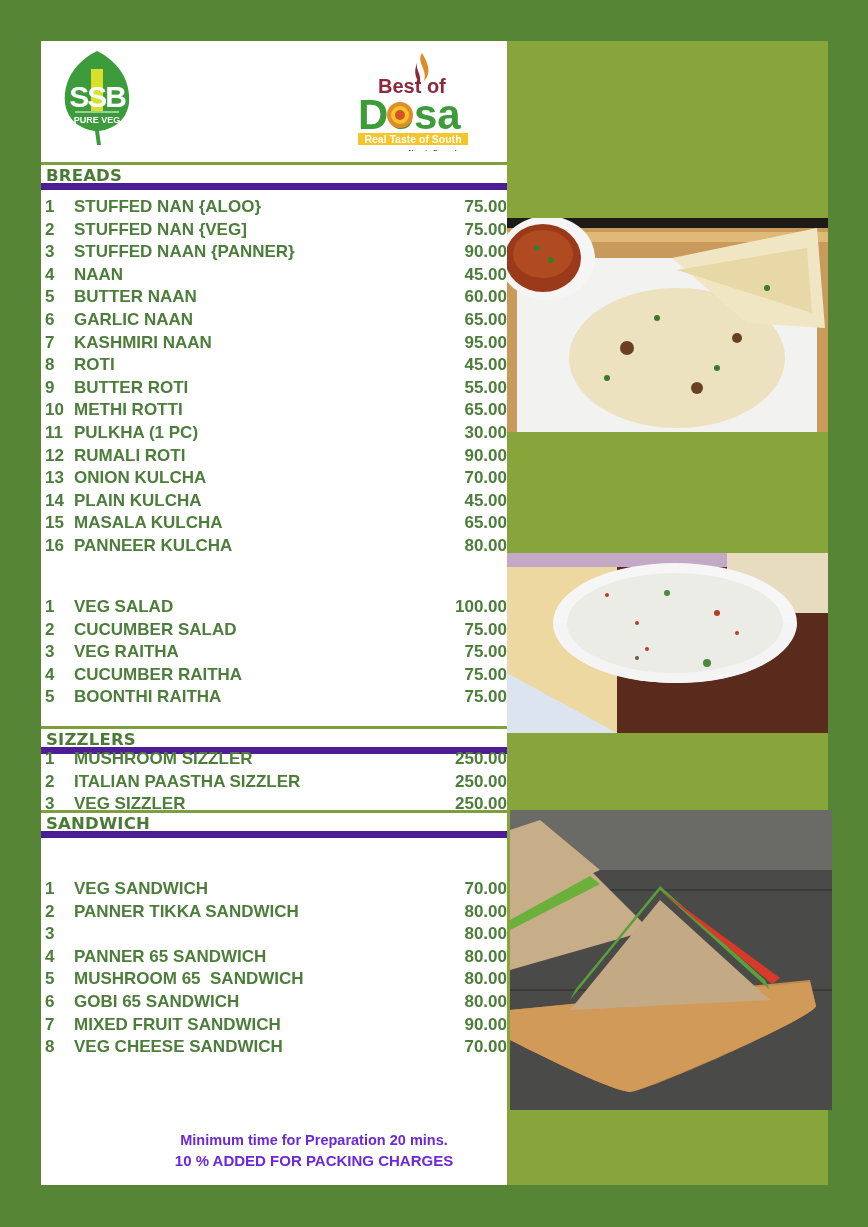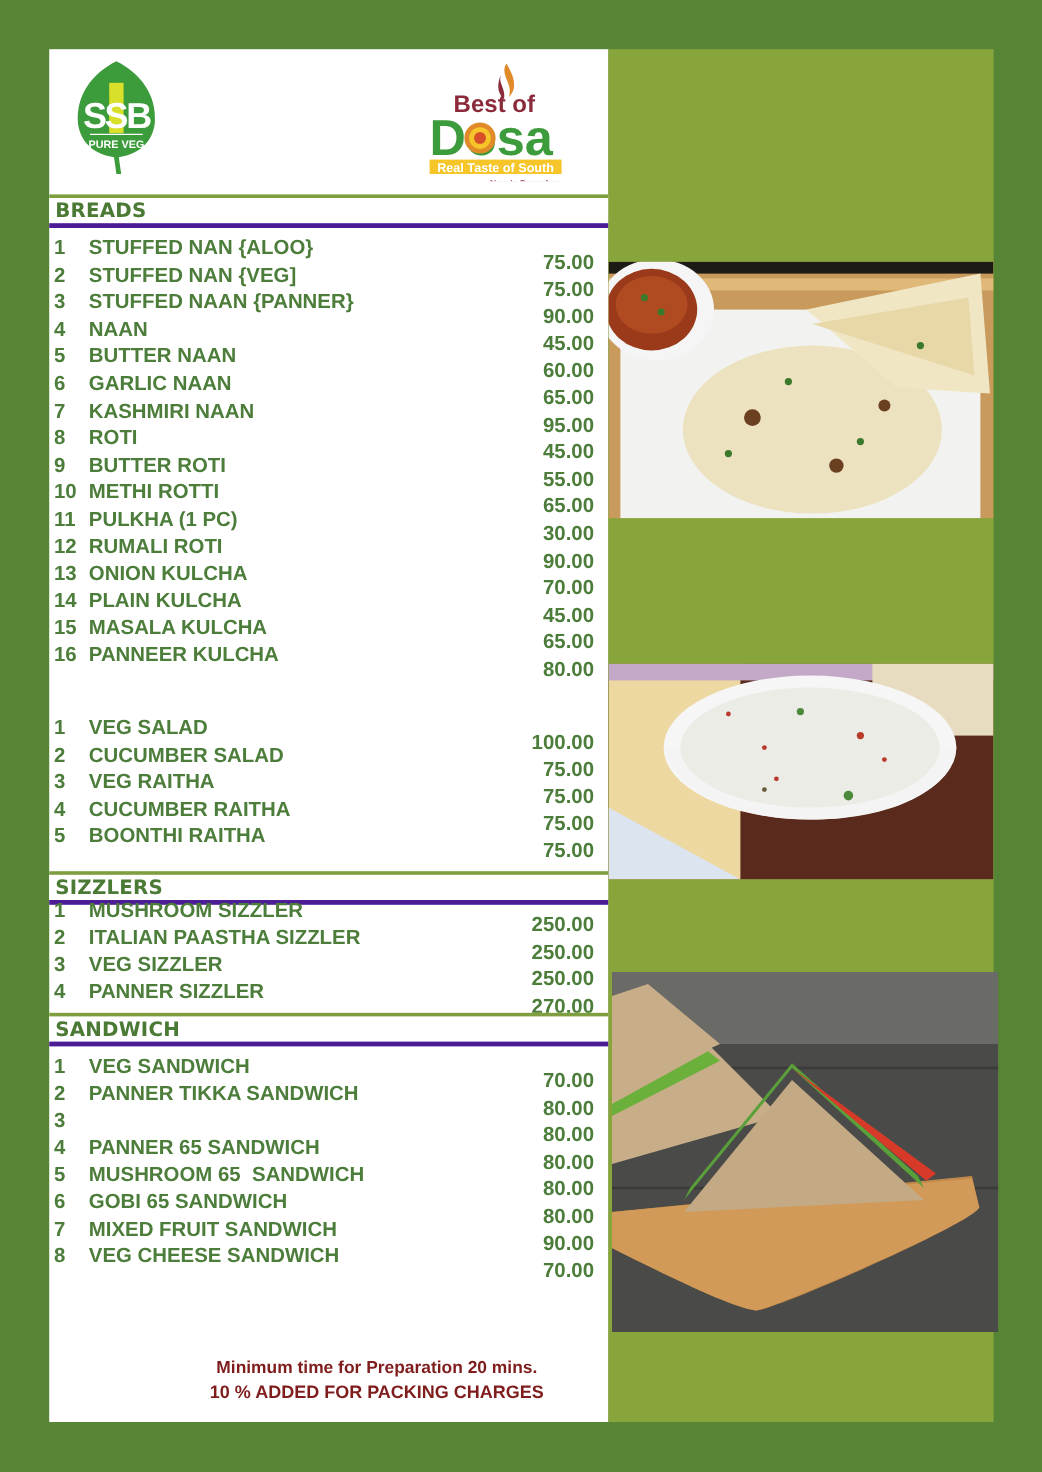--- a/index.html
+++ b/index.html
@@ -27,21 +27,21 @@
     width: 72px; height: 96px;
   }
   .logo-dosa {
     position: absolute; left: 315px; top: 10px;
     width: 115px; height: 100px;
   }
   
   .section-header {
     position: absolute; left: 0; width: 466px;
     border-top: 3px solid #7f9e3f;
-    border-bottom: 4px solid #4c1d95;
+    border-bottom: 7px solid #4c1d95;
     height: 28px;
     background: #fff;
   }
   .section-header span {
     position: absolute; left: 5px; top: 1px;
     font-family: "DejaVu Sans", sans-serif;
     font-weight: bold;
     font-size: 16.5px;
     color: #4a7a34;
     letter-spacing: 0.2px;
@@ -50,24 +50,24 @@
     position: absolute; left: 0; width: 466px;
   }
   .item {
     position: relative; height: 22.6px;
     font-weight: bold; font-size: 17px;
     color: #4c7d3a;
     white-space: pre;
   }
   .item .num { position: absolute; left: 4px; top: 0; }
   .item .name { position: absolute; left: 33px; top: 0; }
-  .item .price { position: absolute; right: 12px; top: 0; margin-top: 12px; }
+  .item .price { position: absolute; right: 0; top: 0; }
   .footer-note {
     position: absolute; left: 0; width: 546px; text-align: center;
-    color: #7f1d1d; font-weight: bold;
+    color: #6d28d9; font-weight: bold;
   }
   .footer-note.l1 { top: 1091px; font-size: 14.5px; }
   .footer-note.l2 { top: 1111px; font-size: 15px; }
   
   .photo {
     position: absolute; overflow: hidden;
   }
   .photo svg { display: block; }
 </style>
 </head>
@@ -133,21 +133,21 @@
   <div class="section-header" style="top:674px;margin-top:11px;">
     <span>SIZZLERS</span>
   </div>
   <div class="items" style="top:708px;">
     <div class="item"><span class="num">1</span><span class="name">MUSHROOM SIZZLER</span><span class="price">250.00</span></div>
     <div class="item"><span class="num">2</span><span class="name">ITALIAN PAASTHA SIZZLER</span><span class="price">250.00</span></div>
     <div class="item"><span class="num">3</span><span class="name">VEG SIZZLER</span><span class="price">250.00</span></div>
     <div class="item"><span class="num">4</span><span class="name">PANNER SIZZLER</span><span class="price">270.00</span></div>
   </div>
 
-  <div class="section-header" style="top:803px;">
+  <div class="section-header" style="top:769px;">
     <span>SANDWICH</span>
   </div>
   <div class="items" style="top:838px;">
     <div class="item"><span class="num">1</span><span class="name">VEG SANDWICH</span><span class="price">70.00</span></div>
     <div class="item"><span class="num">2</span><span class="name">PANNER TIKKA SANDWICH</span><span class="price">80.00</span></div>
     <div class="item"><span class="num">3</span><span class="price">80.00</span></div>
     <div class="item"><span class="num">4</span><span class="name">PANNER 65 SANDWICH</span><span class="price">80.00</span></div>
     <div class="item"><span class="num">5</span><span class="name">MUSHROOM 65  SANDWICH</span><span class="price">80.00</span></div>
     <div class="item"><span class="num">6</span><span class="name">GOBI 65 SANDWICH</span><span class="price">80.00</span></div>
     <div class="item"><span class="num">7</span><span class="name">MIXED FRUIT SANDWICH</span><span class="price">90.00</span></div>

